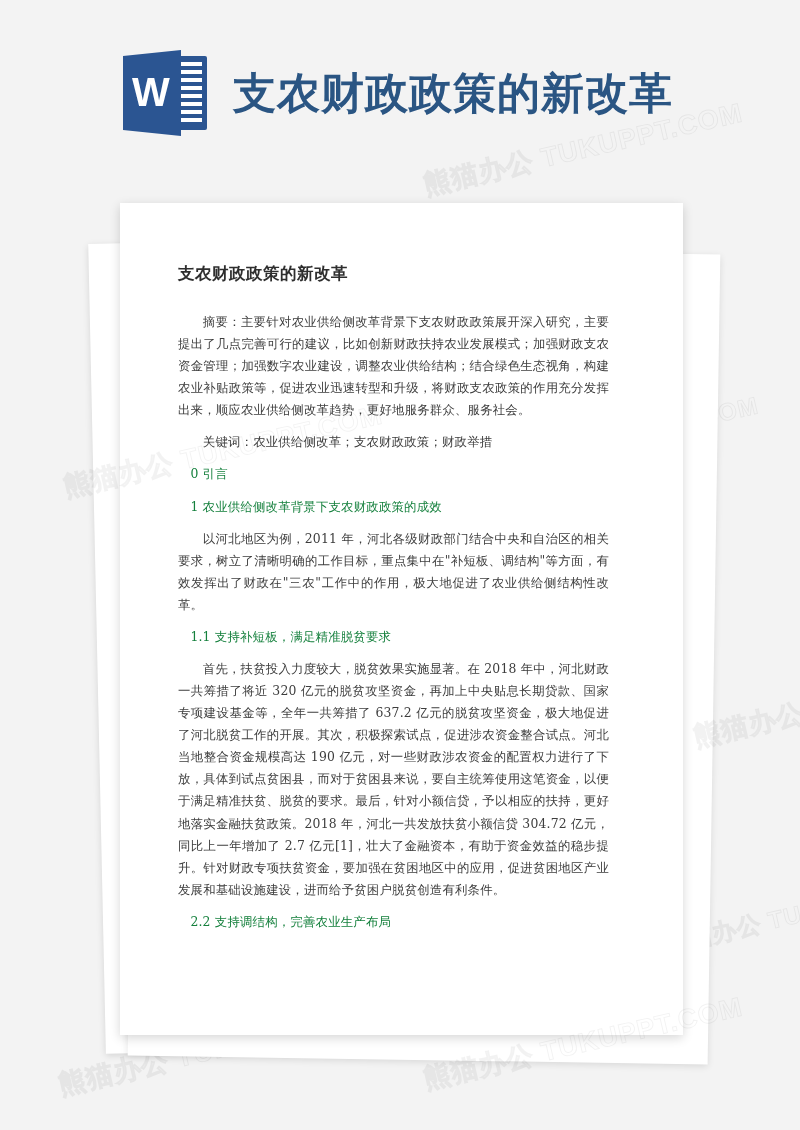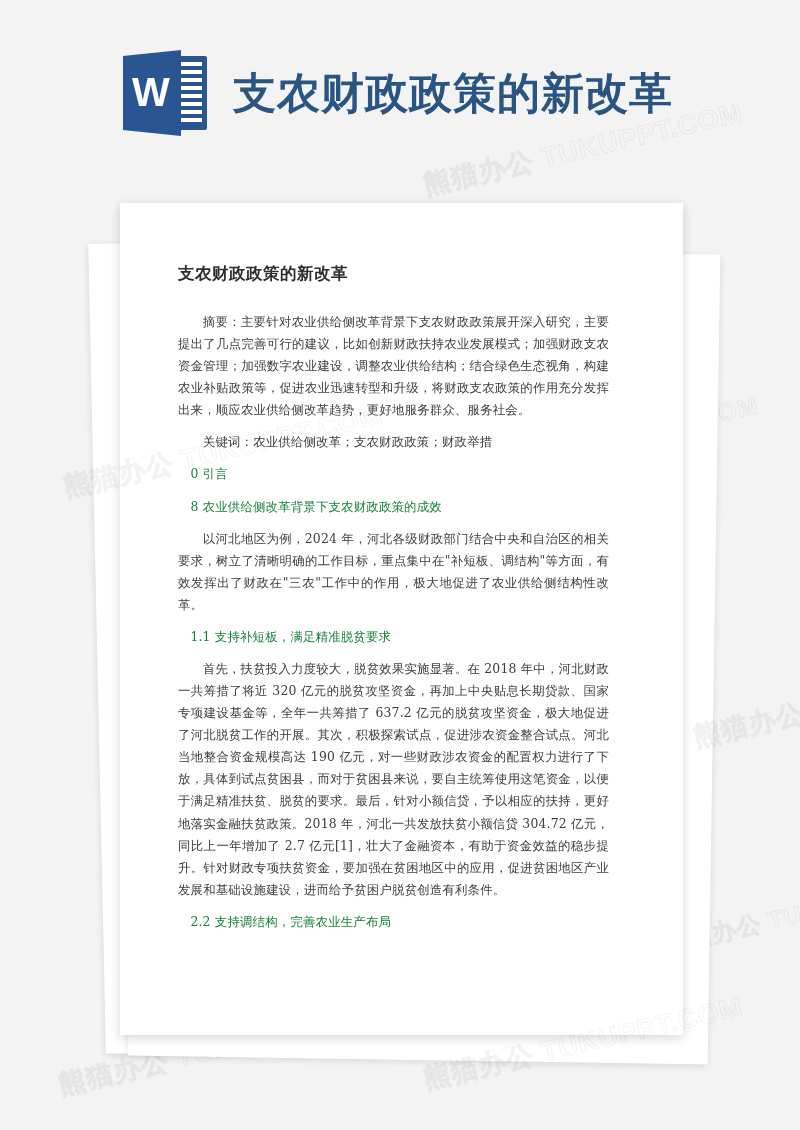--- a/index.html
+++ b/index.html
@@ -224,22 +224,22 @@
 <div class="stack">
   <div class="sheet back-left"></div>
   <div class="sheet back-bottom"></div>
   <div class="sheet front">
     <div class="doc-body">
       <div class="doc-title">支农财政政策的新改革</div>
       <div id="doc-blocks">
           <div class="para">摘要：主要针对农业供给侧改革背景下支农财政政策展开深入研究，主要提出了几点完善可行的建议，比如创新财政扶持农业发展模式；加强财政支农资金管理；加强数字农业建设，调整农业供给结构；结合绿色生态视角，构建农业补贴政策等，促进农业迅速转型和升级，将财政支农政策的作用充分发挥出来，顺应农业供给侧改革趋势，更好地服务群众、服务社会。</div>
           <div class="kw">关键词：农业供给侧改革；支农财政政策；财政举措</div>
           <div class="heading">0 引言</div>
-          <div class="heading">8 农业供给侧改革背景下支农财政政策的成效</div>
-          <div class="para">以河北地区为例，2024 年，河北各级财政部门结合中央和自治区的相关要求，树立了清晰明确的工作目标，重点集中在"补短板、调结构"等方面，有效发挥出了财政在"三农"工作中的作用，极大地促进了农业供给侧结构性改革。</div>
+          <div class="heading">1 农业供给侧改革背景下支农财政政策的成效</div>
+          <div class="para">以河北地区为例，2011 年，河北各级财政部门结合中央和自治区的相关要求，树立了清晰明确的工作目标，重点集中在"补短板、调结构"等方面，有效发挥出了财政在"三农"工作中的作用，极大地促进了农业供给侧结构性改革。</div>
           <div class="heading">1.1 支持补短板，满足精准脱贫要求</div>
           <div class="para">首先，扶贫投入力度较大，脱贫效果实施显著。在 2018 年中，河北财政一共筹措了将近 320 亿元的脱贫攻坚资金，再加上中央贴息长期贷款、国家专项建设基金等，全年一共筹措了 637.2 亿元的脱贫攻坚资金，极大地促进了河北脱贫工作的开展。其次，积极探索试点，促进涉农资金整合试点。河北当地整合资金规模高达 190 亿元，对一些财政涉农资金的配置权力进行了下放，具体到试点贫困县，而对于贫困县来说，要自主统筹使用这笔资金，以便于满足精准扶贫、脱贫的要求。最后，针对小额信贷，予以相应的扶持，更好地落实金融扶贫政策。2018 年，河北一共发放扶贫小额信贷 304.72 亿元，同比上一年增加了 2.7 亿元[1]，壮大了金融资本，有助于资金效益的稳步提升。针对财政专项扶贫资金，要加强在贫困地区中的应用，促进贫困地区产业发展和基础设施建设，进而给予贫困户脱贫创造有利条件。</div>
           <div class="heading">2.2 支持调结构，完善农业生产布局</div>
         </div>
     </div>
   </div>
 </div>
 
 <div class="header">
   <div class="header-inner">

